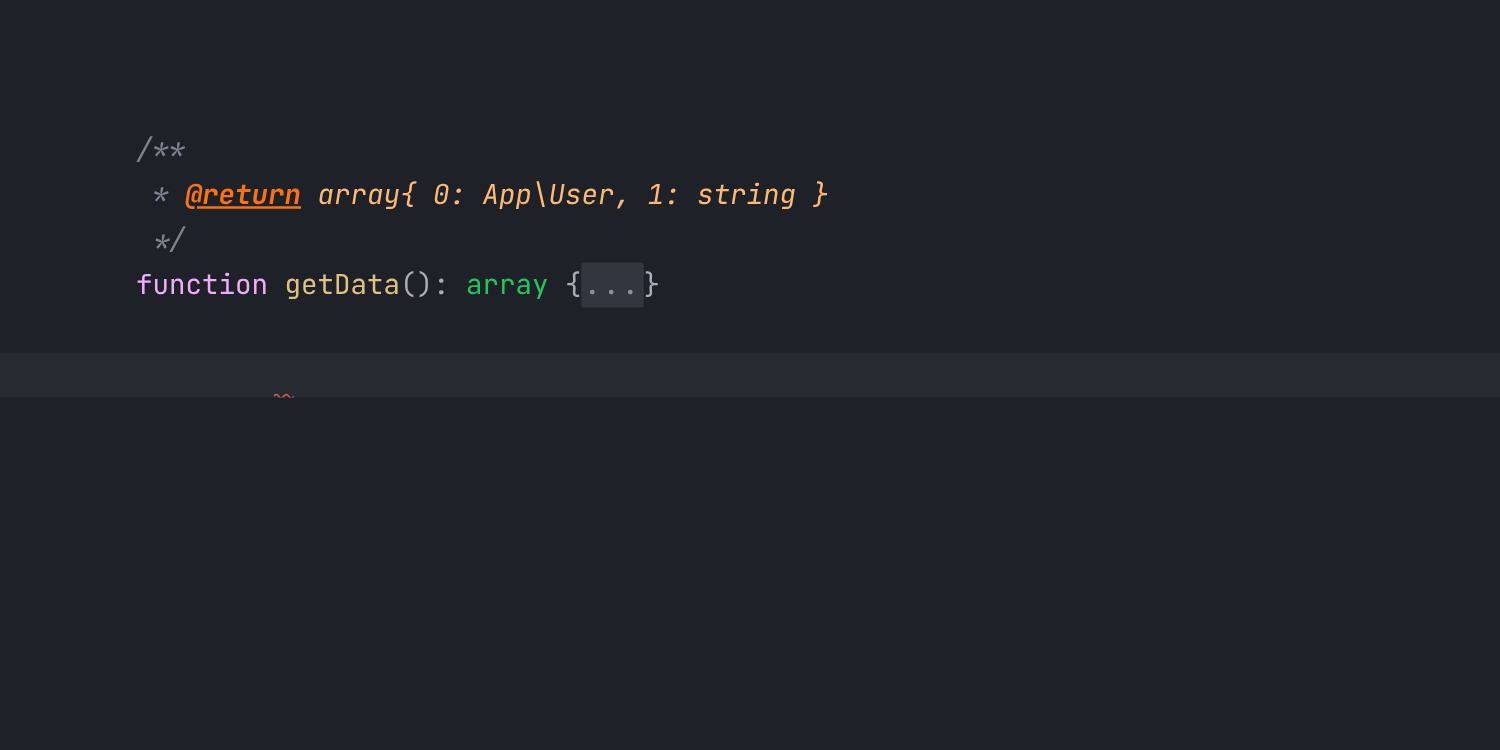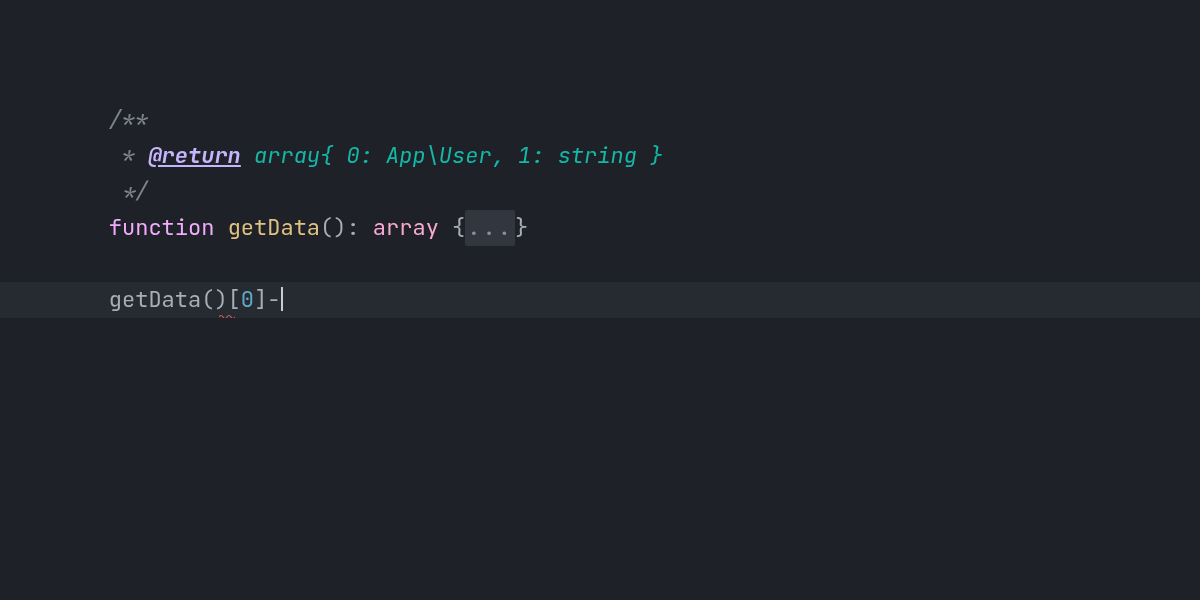--- a/index.html
+++ b/index.html
@@ -29,29 +29,29 @@
     left: 0;
     top: 282px;
     width: 1200px;
     height: 36px;
     background: #262a31;
     z-index: 0;
   }
   .line > span { position: relative; z-index: 1; }
   .tok-comment { color: #7e838f; font-style: italic; }
   .tok-doc-tag {
-    color: #c4b5fd;
+    color: #f97316;
     font-style: italic;
     text-decoration: underline;
     font-weight: 600;
   }
-  .tok-doc-type { color: #14b8a6; font-style: italic; }
+  .tok-doc-type { color: #fdba74; font-style: italic; }
   .tok-keyword { color: #f0abfc; }
   .tok-fn-name { color: #e0c181; }
-  .tok-type { color: #f9a8d4; }
+  .tok-type { color: #22c55e; }
   .tok-default { color: #a8adb8; }
   .tok-paren { color: #a8adb8; }
   .tok-brace { color: #a8adb8; }
   .tok-number { color: #5fa8c9; }
   .fold-box {
     display: inline-block;
     background: #32363f;
     color: #8a8f9a;
     padding: 0 2px;
     border-radius: 2px;
@@ -92,23 +92,20 @@
   <div class="line">
     <span class="tok-comment"> */</span>
   </div>
 
   <div class="line">
     <span class="tok-keyword">function</span><span class="tok-default"> </span><span class="tok-fn-name">getData</span><span class="tok-paren">()</span><span class="tok-default">: </span><span class="tok-type">array</span><span class="tok-default"> </span><span class="tok-brace">{</span><span class="fold-box">...</span><span class="tok-brace">}</span>
   </div>
 
   <div class="line blank"></div>
 
-  <div class="line">
-    <span class="tok-default">getData</span><span class="tok-paren">()</span><span class="tok-default">[</span><span class="tok-number">0</span><span class="tok-default">]</span><span class="tok-default">-</span><span class="cursor"></span>
-  </div>
 
   <div class="squiggle" style="left:219px; top:314px; width:16px;">
     <svg width="16" height="4" viewBox="0 0 16 4">
       <path d="M0 3 Q2 0 4 3 T8 3 T12 3 T16 3" stroke="#d15b5b" stroke-width="1.2" fill="none"></path>
     </svg>
   </div>
 
 </div>
 
 </body></html>

